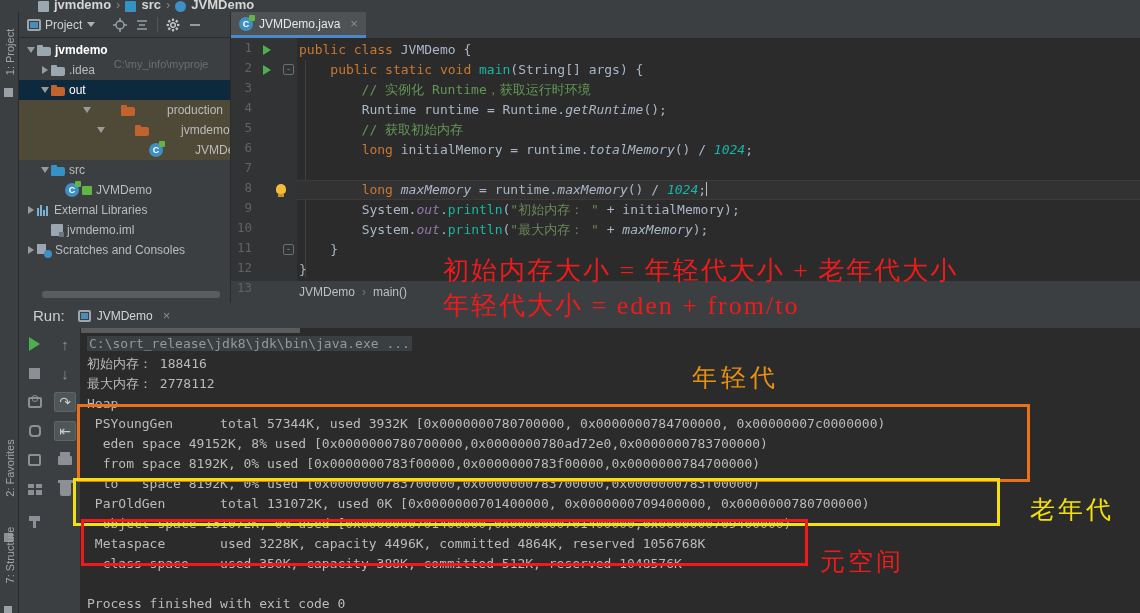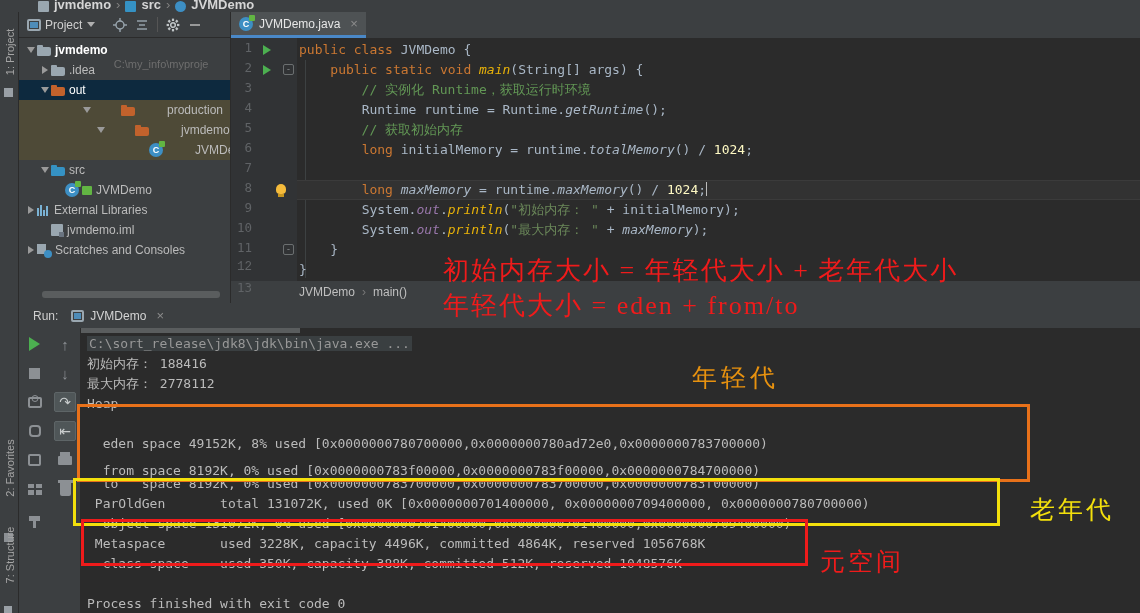--- a/index.html
+++ b/index.html
@@ -102,33 +102,33 @@
   .gl{ position:absolute; right:45px; color:#606366; font-size:12.5px; text-align:right; width:20px;}
   .runarrow{ position:absolute; left:32px; width:0;height:0;
       border-top:5px solid transparent;border-bottom:5px solid transparent;border-left:8px solid #4caf50;}
   .foldmark{ position:absolute; left:52px; width:11px;height:11px;border:1px solid #6b6f70;border-radius:2px;
       color:#8a8f90; font-size:9px; line-height:9px; text-align:center;}
   .bulb{ position:absolute; left:45px; width:10px;height:10px;border-radius:50% 50% 40% 40%;background:#f5bb3b;}
   .bulb::after{content:"";position:absolute;left:2px;bottom:-3px;width:6px;height:3px;background:#c8961f;}
   #codelines{ position:absolute; left:66px; top:0; right:0; height:100%; overflow:hidden;}
   .cline{ height:20px; line-height:20px; white-space:pre; }
   .hl-line{ position:absolute; left:0; right:0; height:20px; background:#323232; border-top:1px solid #3b3b3b; border-bottom:1px solid #3b3b3b;}
-  .kw{color:#cc7832;} .str{color:#6a8759;} .num{color:#fef9c3;} .cm{color:#629755;}
-  .mi{color:#eab308;font-style:italic;} .it{color:#9876aa;font-style:italic;} .plain{color:#a9b7c6;}
+  .kw{color:#cc7832;} .str{color:#6a8759;} .num{color:#14b8a6;font-style:italic;} .cm{color:#629755;}
+  .mi{color:#14b8a6;} .it{color:#9876aa;font-style:italic;} .plain{color:#a9b7c6;}
   .fn-it{color:#a9b7c6;font-style:italic;}
   .caret{ display:inline-block; width:1px; height:14px; background:#bbb; vertical-align:-2px;}
   #vline{ position:absolute; left:74px; top:22px; width:1px; height:218px; background:#3d4142;}
   #bcrumb{ height:22px; background:#3c3f41; display:flex; align-items:center; padding-left:68px;
            font-size:12px; color:#bfbfbf; gap:7px;}
   #bcrumb .sep{color:#777;}
 
   
   #runwin{ position:absolute; left:19px; top:303px; width:1121px; height:310px; background:#3c3f41;}
   #run-header{ height:25px; display:flex; align-items:center; padding-left:14px; gap:13px;}
-  #run-header .runlabel{ font-size:12px; color:#cfcfcf;text-align:center;}
+  #run-header .runlabel{ font-size:15px; color:#cfcfcf;text-align:center;}
   #run-tab{ display:flex; align-items:center; gap:6px;}
   #run-tab .rt-ic{ width:13px;height:12px;border:2px solid #9aa7b0;border-radius:2px;position:relative;}
   #run-tab .rt-ic::after{content:"";position:absolute;left:1px;top:1px;right:1px;bottom:1px;background:#4e8cb8;}
   #run-tab .rt-name{ font-size:12px; color:#d4d4d4;}
 
   #run-body{ position:absolute; left:0; top:25px; width:1121px; height:285px; display:flex;}
   .icolA,.icolB{ width:31px; height:285px; display:flex; flex-direction:column; align-items:center; padding-top:6px; gap:9px;}
   .icolA{ background:#3c3f41; }
   .icolB{ background:#3c3f41; border-right:1px solid #2b2b2b;}
   .ibtn{ width:22px; height:20px; display:flex; align-items:center; justify-content:center; position:relative; border-radius:2px;}
@@ -370,21 +370,21 @@
         <div class="gl" style="top: 22px;">2</div>
         <div class="gl" style="top: 42px;">3</div>
         <div class="gl" style="top: 62px;">4</div>
         <div class="gl" style="top: 82px;">5</div>
         <div class="gl" style="top: 102px;">6</div>
         <div class="gl" style="top: 122px;">7</div>
         <div class="gl" style="top: 142px;">8</div>
         <div class="gl" style="top: 162px;">9</div>
         <div class="gl" style="top: 182px;">10</div>
         <div class="gl" style="top: 202px;">11</div>
-        <div class="gl" style="top: 222px; font-family: Liberation Mono, monospace;">12</div>
+        <div class="gl" style="top: 222px;">12</div>
         <div class="gl" style="top: 242px;">13</div>
         <div class="runarrow" style="top: 7px;"></div>
         <div class="runarrow" style="top: 27px;"></div>
         <div class="foldmark" style="top: 26px;">-</div>
         <div class="foldmark" style="top: 206px;">-</div>
         <div class="bulb" style="top: 146px;"></div>
       </div>
     <div id="vline"></div>
     <div id="codelines">
         <div class="hl-line" style="top: 142px;"></div>
@@ -470,22 +470,23 @@
         </div>
     </div>
 
     <div id="console">
       <div id="consoleTopScroll"></div>
 
     <div class="conline" style="top: 6px;"><span class="cmdpath">C:\sort_release\jdk8\jdk\bin\java.exe ...</span></div>
         <div class="conline sysout" style="top: 26px;">初始内存： 188416</div>
         <div class="conline sysout" style="top: 46px;">最大内存： 2778112</div>
         <div class="conline sysout" style="top: 66px; text-align: center;">Heap</div>
+        <div class="conline sysout" style="top: 86px;"> PSYoungGen      total 57344K, used 3932K [0x0000000780700000, 0x0000000784700000, 0x00000007c0000000)</div>
         <div class="conline sysout" style="top: 106px;">  eden space 49152K, 8% used [0x0000000780700000,0x0000000780ad72e0,0x0000000783700000)</div>
-        <div class="conline sysout" style="top: 133px; text-align: center;">  from space 8192K, 0% used [0x0000000783f00000,0x0000000783f00000,0x0000000784700000)</div>
+        <div class="conline sysout" style="top: 126px; text-align: center;">  from space 8192K, 0% used [0x0000000783f00000,0x0000000783f00000,0x0000000784700000)</div>
         <div class="conline sysout" style="top: 146px;">  to   space 8192K, 0% used [0x0000000783700000,0x0000000783700000,0x0000000783f00000)</div>
         <div class="conline sysout" style="top: 166px;"> ParOldGen       total 131072K, used 0K [0x0000000701400000, 0x0000000709400000, 0x0000000780700000)</div>
         <div class="conline sysout" style="top: 186px;">  object space 131072K, 0% used [0x0000000701400000,0x0000000701400000,0x0000000709400000)</div>
         <div class="conline sysout" style="top: 206px;"> Metaspace       used 3228K, capacity 4496K, committed 4864K, reserved 1056768K</div>
         <div class="conline sysout" style="top: 226px;">  class space    used 350K, capacity 388K, committed 512K, reserved 1048576K</div>
         <div class="conline sysout" style="top: 246px;"></div>
         <div class="conline sysout" style="top: 266px;">Process finished with exit code 0</div>
       </div>
   </div>
 </div>

